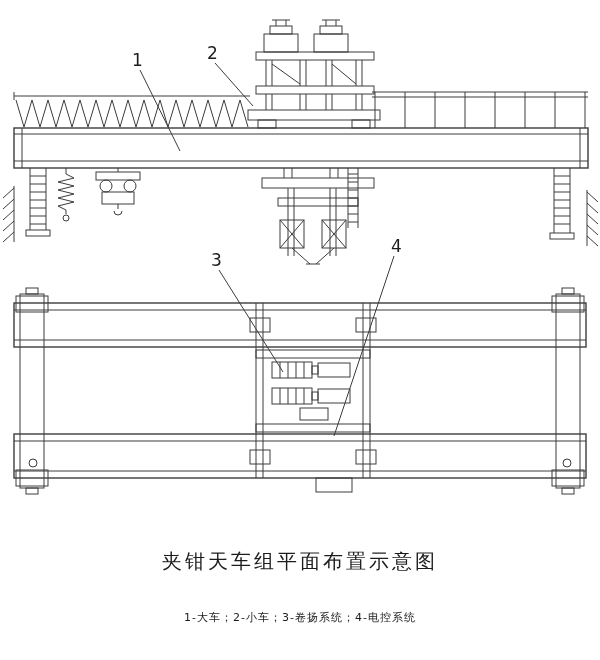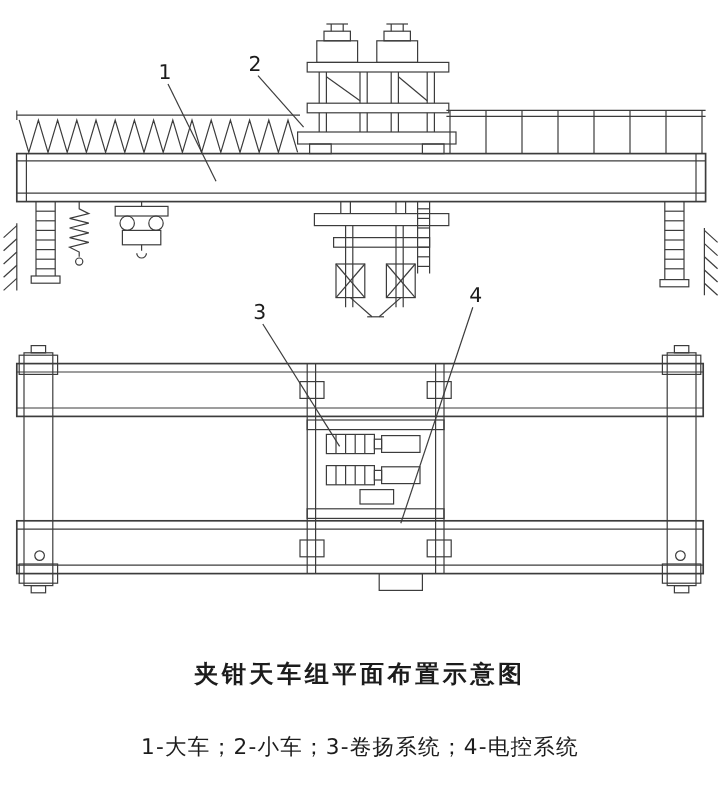--- a/index.html
+++ b/index.html
@@ -12,25 +12,25 @@
     stroke:#3c3c3c;fill:none;stroke-width:1;
   }
   .ln .thick{stroke-width:1.4;}
   .leader{stroke:#3c3c3c;stroke-width:1;}
   .callout{
     font-family:"DejaVu Sans","Liberation Sans",sans-serif;
     font-size:17px;fill:#1c1c1c;stroke:none;
   }
   .title{
     position:absolute;left:0;top:548px;width:600px;text-align:center;
-    font-size:20px;font-weight:bold;letter-spacing:3px;
+    font-size:20px;font-weight:normal;letter-spacing:3px;
   }
   .legend{
     position:absolute;left:0;top:610px;width:600px;text-align:center;
-    font-size:18px;letter-spacing:1px;
+    font-size:11px;letter-spacing:1px;
   }
 </style>
 </head>
 <body>
 
 <div class="canvas">
   <svg width="600" height="540" viewBox="0 0 600 540">
 
     <g class="ln">
 

